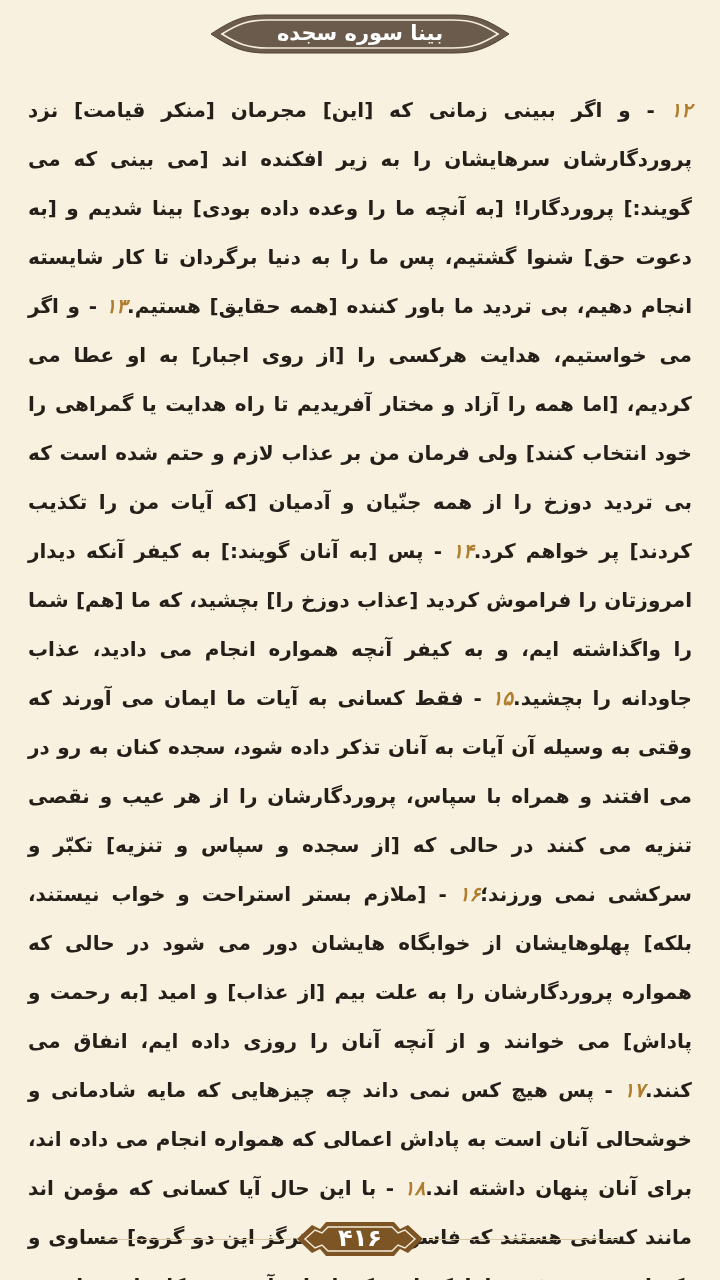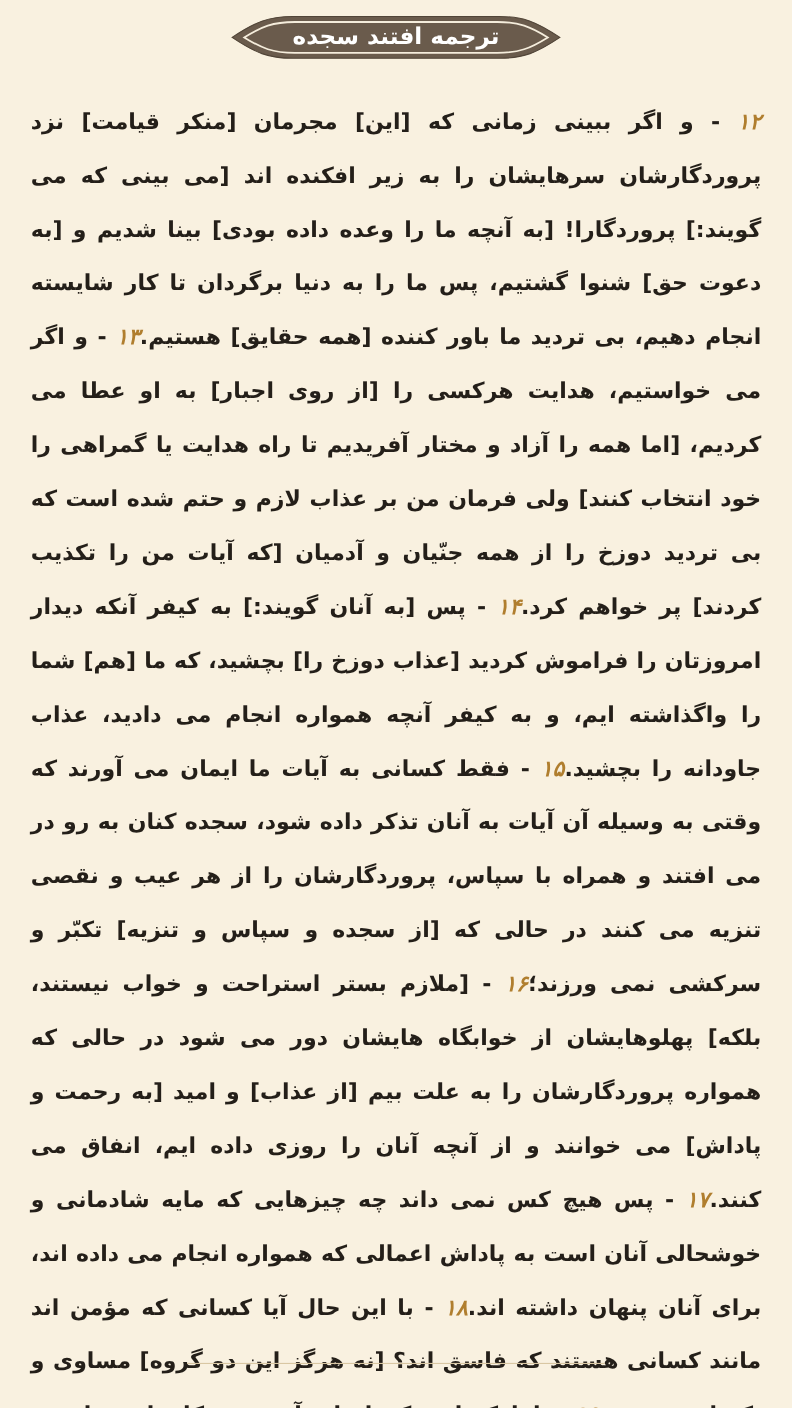--- a/index.html
+++ b/index.html
@@ -98,22 +98,29 @@
 </style>
 </head>
 <body>
 
 <div class="header">
   <div class="badge">
     <svg viewBox="0 0 300 52" aria-hidden="true">
       <path d="M 1,26 C 22,12 34,7 56,7 L 244,7 C 266,7 278,12 299,26 C 278,40 266,45 244,45 L 56,45 C 34,45 22,40 1,26 Z" fill="var(--taupe)" stroke="var(--taupe-edge)" stroke-width="1"></path>
       <path d="M 12,26 C 28,16 38,12 58,12 L 242,12 C 262,12 272,16 288,26 C 272,36 262,40 242,40 L 58,40 C 38,40 28,36 12,26 Z" fill="none" stroke="var(--cream-line)" stroke-width="1.6"></path>
     </svg>
-    <span class="badge-label">ترجمه افتند سجده</span>
+    <span class="badge-label">بینا سوره سجده</span>
   </div>
 </div>
 
 <p class="translation"><span><span class="vnum">۱۲</span><span class="vdash"> - </span><span class="vtext">و اگر ببینی زمانی که [این] مجرمان [منکر قیامت] نزد پروردگارشان سرهایشان را به زیر افکنده اند [می بینی که می گویند:] پروردگارا! [به آنچه ما را وعده داده بودی] بینا شدیم و [به دعوت حق] شنوا گشتیم، پس ما را به دنیا برگردان تا کار شایسته انجام دهیم، بی تردید ما باور کننده [همه حقایق] هستیم.</span></span><span><span class="vnum">۱۳</span><span class="vdash"> - </span><span class="vtext">و اگر می خواستیم، هدایت هرکسی را [از روی اجبار] به او عطا می کردیم، [اما همه را آزاد و مختار آفریدیم تا راه هدایت یا گمراهی را خود انتخاب کنند] ولی فرمان من بر عذاب لازم و حتم شده است که بی تردید دوزخ را از همه جنّیان و آدمیان [که آیات من را تکذیب کردند] پر خواهم کرد.</span></span><span><span class="vnum">۱۴</span><span class="vdash"> - </span><span class="vtext">پس [به آنان گویند:] به کیفر آنکه دیدار امروزتان را فراموش کردید [عذاب دوزخ را] بچشید، که ما [هم] شما را واگذاشته ایم، و به کیفر آنچه همواره انجام می دادید، عذاب جاودانه را بچشید.</span></span><span><span class="vnum">۱۵</span><span class="vdash"> - </span><span class="vtext">فقط کسانی به آیات ما ایمان می آورند که وقتی به وسیله آن آیات به آنان تذکر داده شود، سجده کنان به رو در می افتند و همراه با سپاس، پروردگارشان را از هر عیب و نقصی تنزیه می کنند در حالی که [از سجده و سپاس و تنزیه] تکبّر و سرکشی نمی ورزند؛</span></span><span><span class="vnum">۱۶</span><span class="vdash"> - </span><span class="vtext">[ملازم بستر استراحت و خواب نیستند، بلکه] پهلوهایشان از خوابگاه هایشان دور می شود در حالی که همواره پروردگارشان را به علت بیم [از عذاب] و امید [به رحمت و پاداش] می خوانند و از آنچه آنان را روزی داده ایم، انفاق می کنند.</span></span><span><span class="vnum">۱۷</span><span class="vdash"> - </span><span class="vtext">پس هیچ کس نمی داند چه چیزهایی که مایه شادمانی و خوشحالی آنان است به پاداش اعمالی که همواره انجام می داده اند، برای آنان پنهان داشته اند.</span></span><span><span class="vnum">۱۸</span><span class="vdash"> - </span><span class="vtext">با این حال آیا کسانی که مؤمن اند مانند کسانی هستند که فاسق اند؟ [نه هرگز این دو گروه] مساوی و یکسان نیستند.</span></span><span><span class="vnum">۱۹</span><span class="vdash"> - </span><span class="vtext">اما کسانی که ایمان آورده و کارهای شایسته انجام داده اند، پس برای آنان بهشت هایی که اقامت گاه دائمی است خواهد بود [که به آنان] به پاداش اعمالی که همواره انجام می دادند، پیشکش می شود.</span></span></p>
 
 <div class="footer">
   <div class="rule"></div>
+  <div class="page-badge">
+    <svg viewBox="0 0 130 46" aria-hidden="true">
+      <path d="M 2,23 L 17,9 L 25,13 L 31,6 L 99,6 L 105,13 L 113,9 L 128,23 L 113,37 L 105,33 L 99,40 L 31,40 L 25,33 L 17,37 Z" fill="var(--brown)"></path>
+      <path d="M 10,23 L 20,14 L 27,17 L 33,11 L 97,11 L 103,17 L 110,14 L 120,23 L 110,32 L 103,29 L 97,35 L 33,35 L 27,29 L 20,32 Z" fill="none" stroke="var(--cream-line)" stroke-width="1.4"></path>
+    </svg>
+    <span class="page-num">۴۱۶</span>
+  </div>
   <div class="rule"></div>
 </div>
 
 </body></html>

